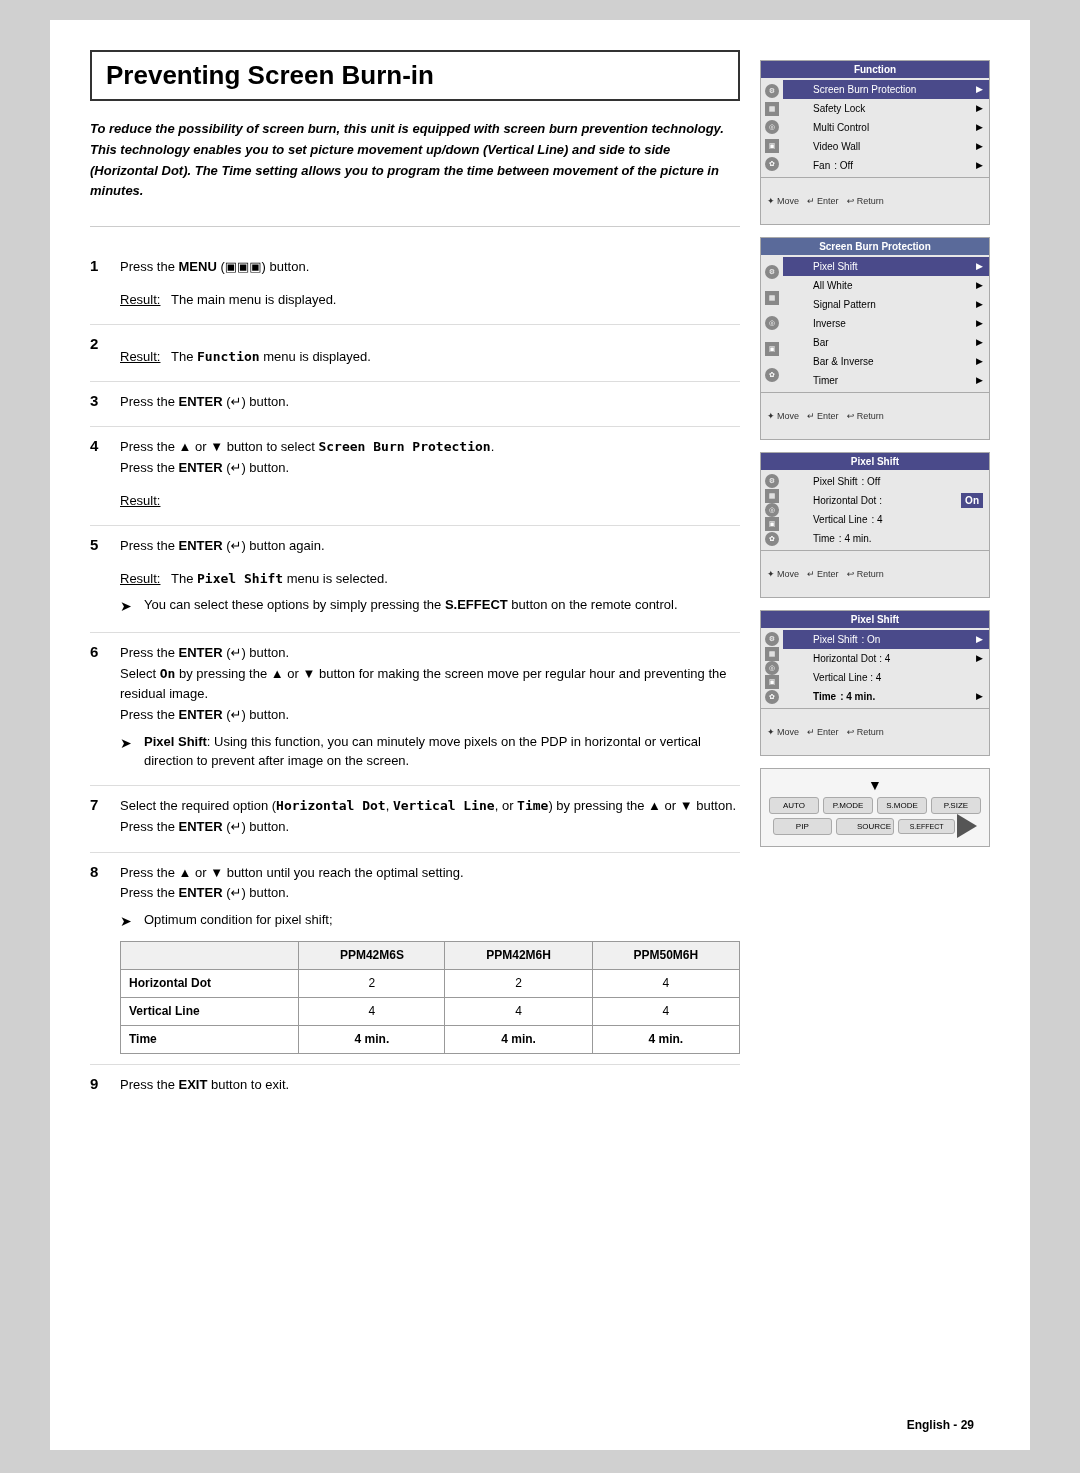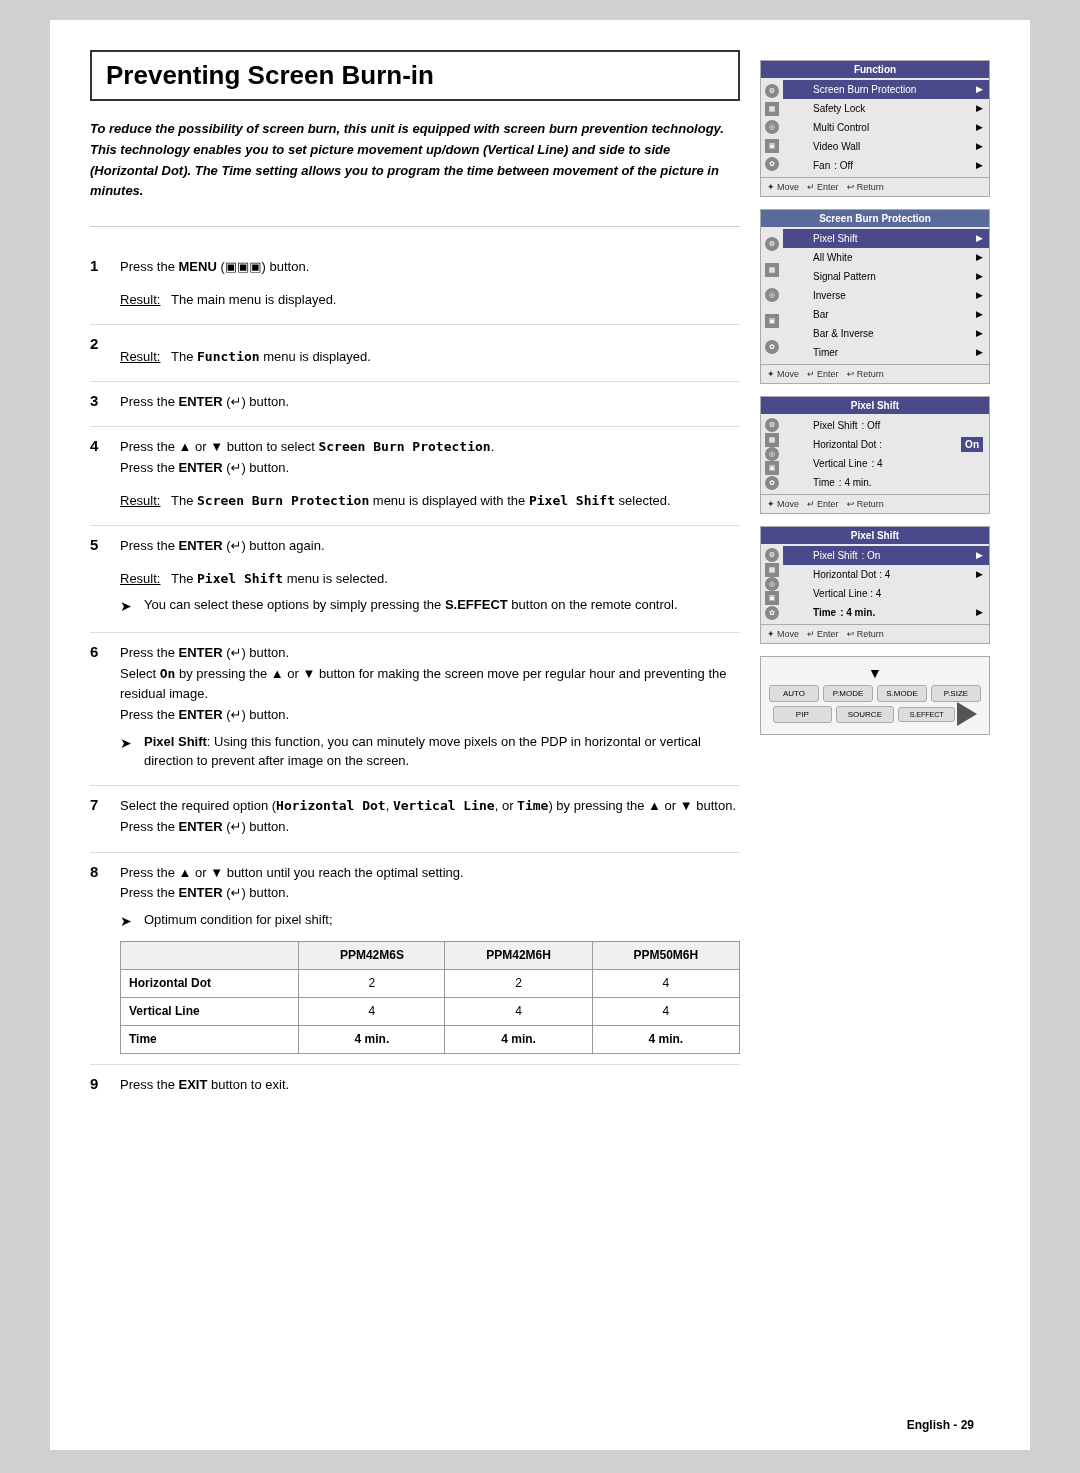--- a/index.html
+++ b/index.html
@@ -163,21 +163,21 @@
     .menu-item-row .arrow {
       position: absolute;
       right: 6px;
       font-size: 9px;
     }
     .menu-item-value {
       margin-left: 4px;
     }
     .menu-footer {
       border-top: 1px solid #aaa;
-      padding: 4px 6px;
+      padding: 18px 6px;
       font-size: 9px;
       display: flex;
       gap: 8px;
       color: #333;
     }
     .menu-left-icons {
       position: absolute;
       left: 4px;
       top: 0;
       bottom: 0;
@@ -284,21 +284,20 @@
           <p>Press the <strong>ENTER</strong> (↵) button.</p>
         </div>
       </li>
 
       <li class="step-item">
         <span class="step-number">4</span>
         <div class="step-content">
           <p>Press the ▲ or ▼ button to select <span class="mono">Screen Burn Protection</span>.<br>Press the <strong>ENTER</strong> (↵) button.</p>
           <div class="result-line">
             <span class="result-label">Result:</span>
-            <span class="result-text">The <span class="mono">Screen Burn Protection</span> menu is displayed with the <span class="mono">Pixel Shift</span> selected.</span>
           </div>
         </div>
       </li>
 
       <li class="step-item">
         <span class="step-number">5</span>
         <div class="step-content">
           <p>Press the <strong>ENTER</strong> (↵) button again.</p>
           <div class="result-line">
             <span class="result-label">Result:</span>
@@ -550,21 +549,21 @@
     <div class="remote-box">
       <div class="remote-arrow">▼</div>
       <div class="remote-buttons-grid">
         <div class="remote-btn">AUTO</div>
         <div class="remote-btn">P.MODE</div>
         <div class="remote-btn">S.MODE</div>
         <div class="remote-btn">P.SIZE</div>
       </div>
       <div style="display:flex; gap:4px; align-items:center; justify-content:space-between; padding: 0 4px;">
         <div class="remote-btn" style="flex:1; text-align:center;">PIP</div>
-        <div class="remote-btn" style="flex:1; text-align:center;">SOURCE</div>
+        <div class="remote-btn" style="flex:1; text-align:right;">SOURCE</div>
         <div style="flex:1.5; display:flex; align-items:center; gap:2px;">
           <div class="remote-btn" style="flex:1; text-align:center; font-size:7px;">S.EFFECT</div>
           <div style="width:0; height:0; border-top:12px solid transparent; border-bottom:12px solid transparent; border-left:20px solid #555;"></div>
         </div>
       </div>
     </div>
 
   </div>
 
   <div class="page-footer">

